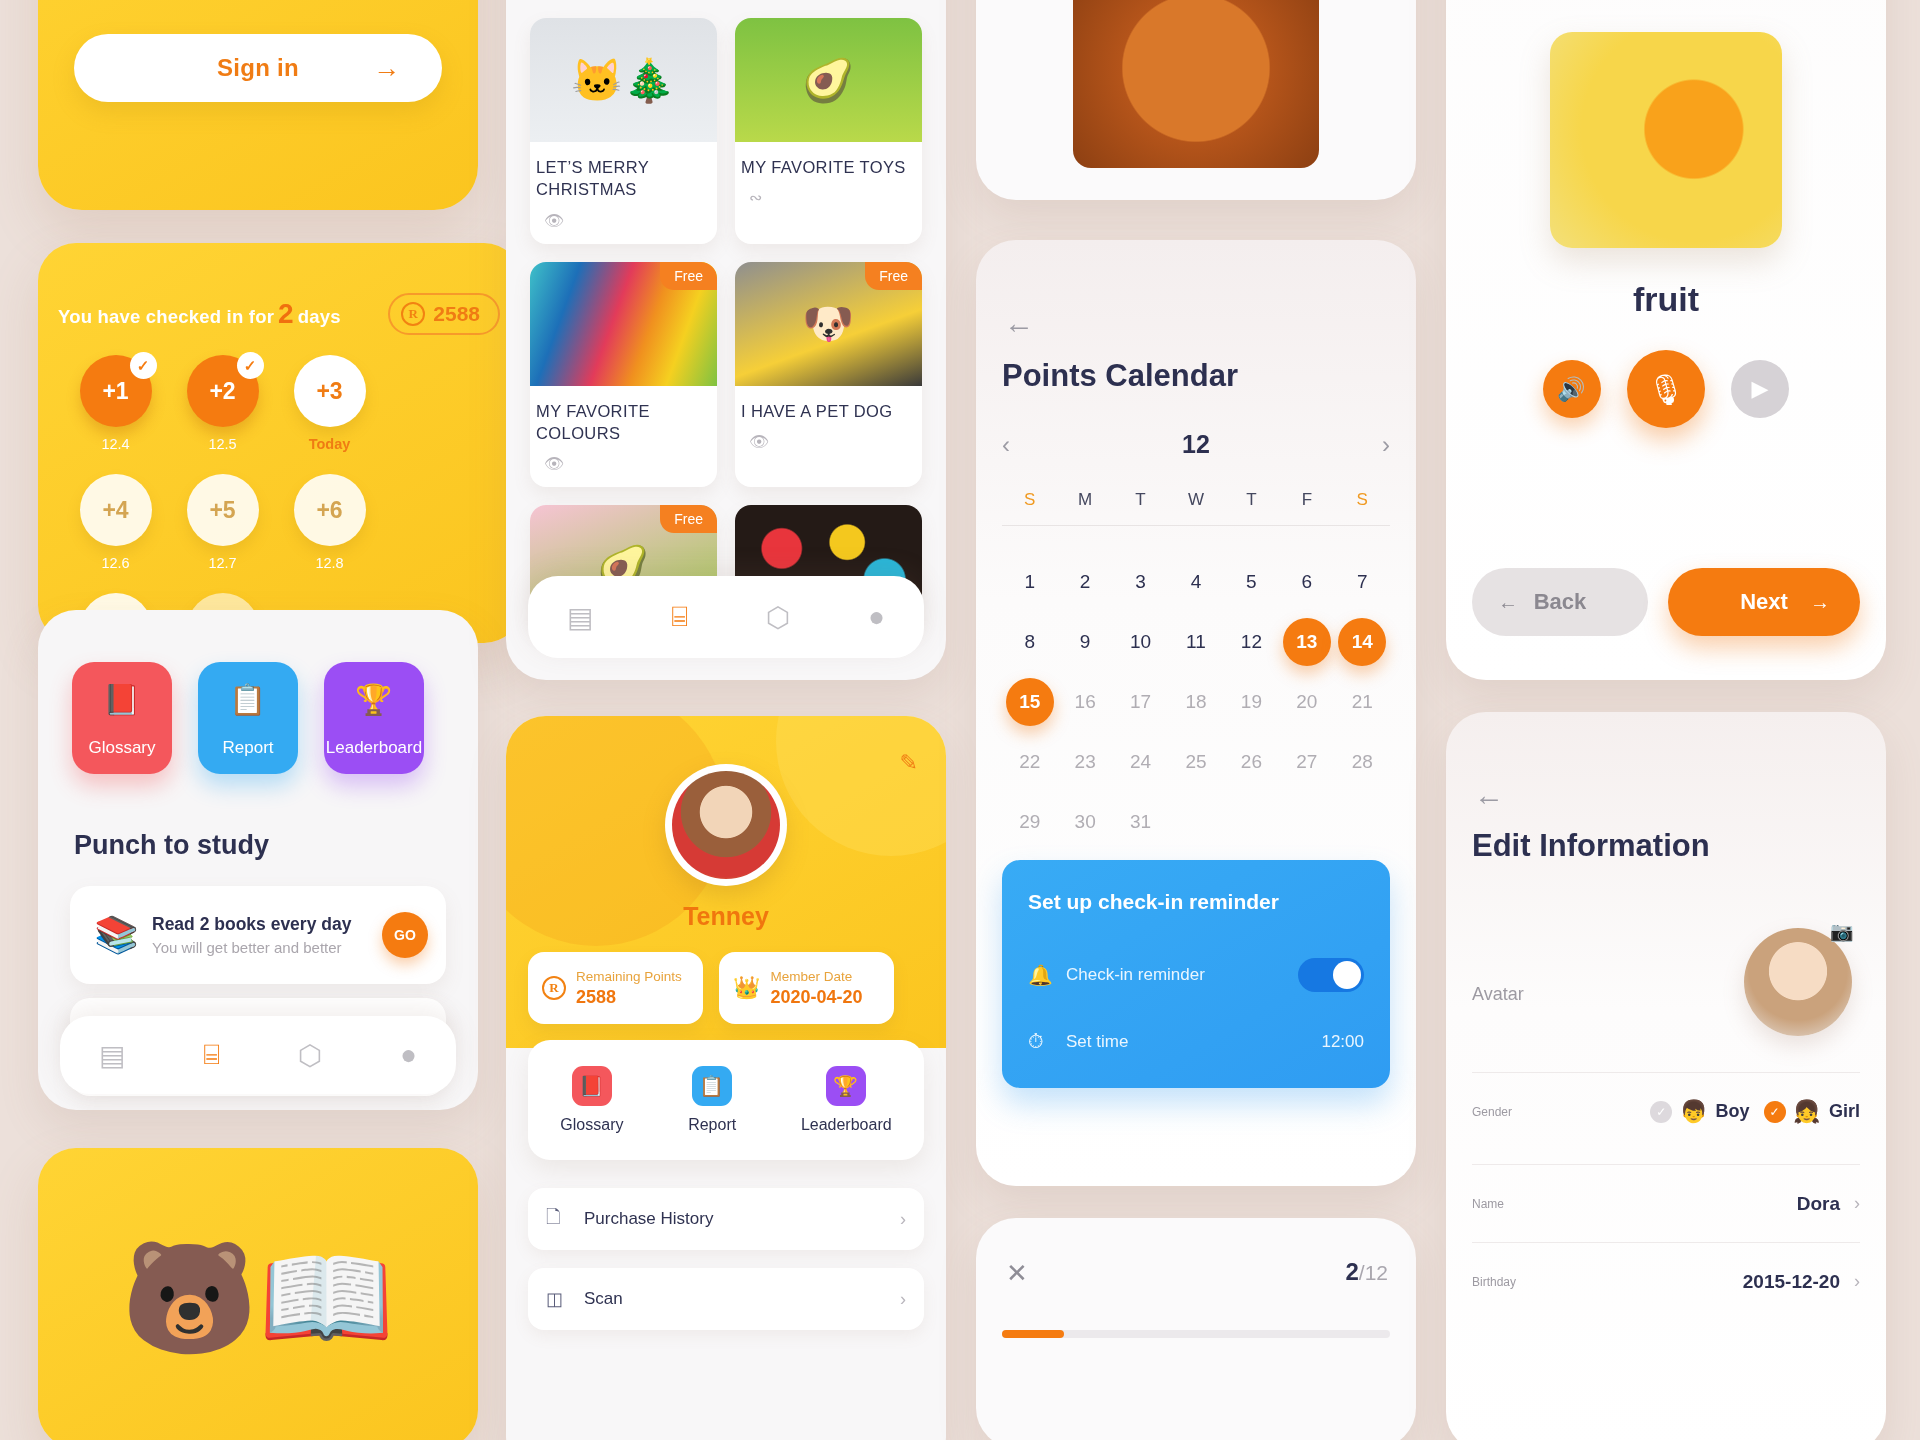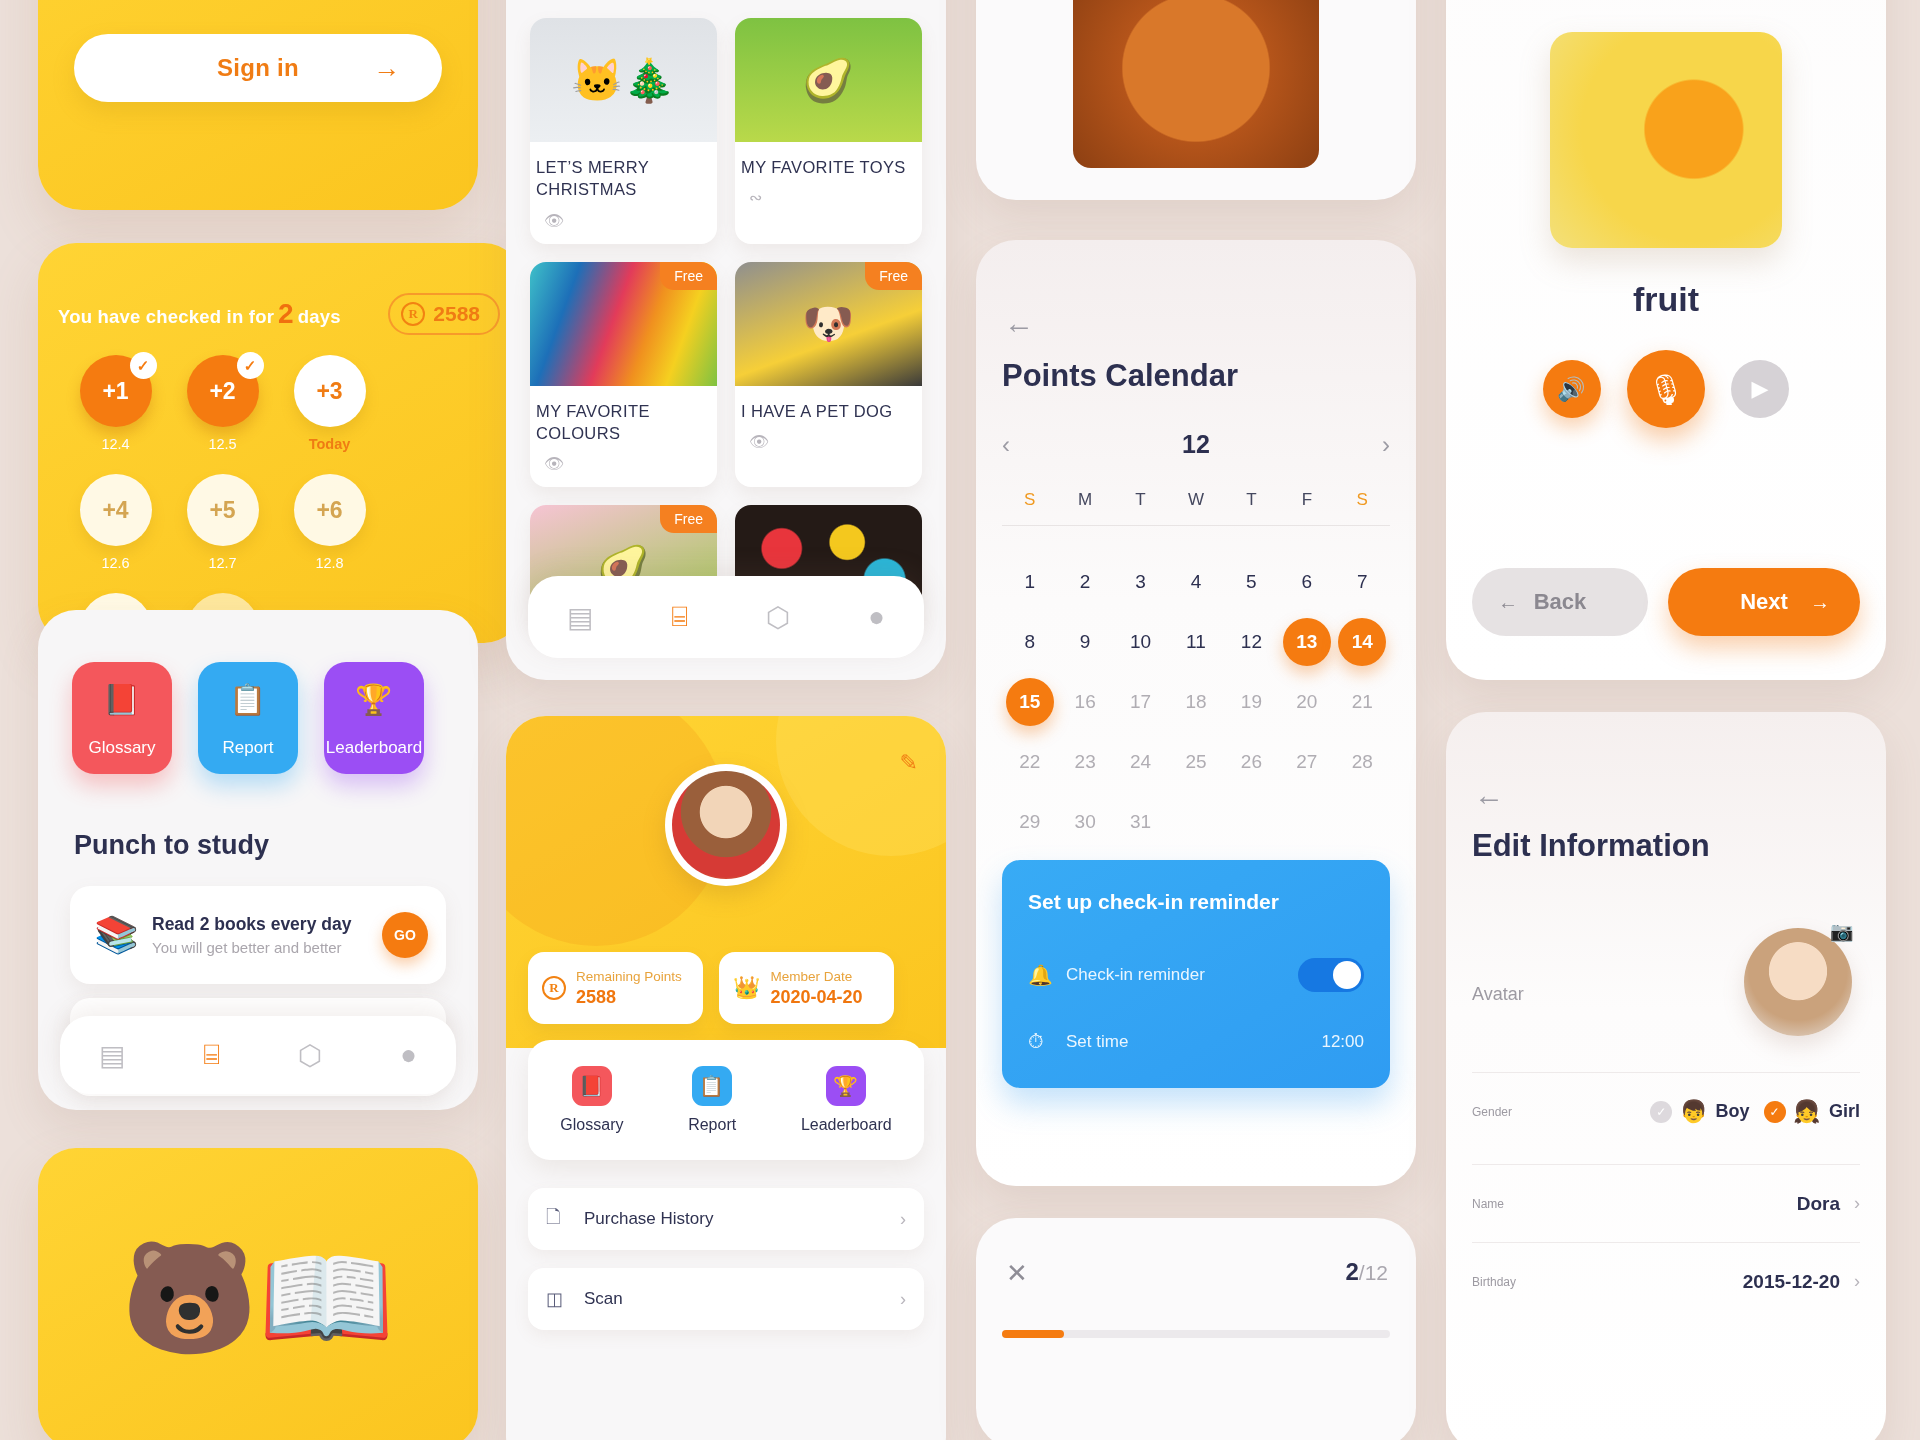--- a/index.html
+++ b/index.html
@@ -430,20 +430,21 @@
     </div>
 
     <div class="card profile-card">
       <div class="profile-top yellow">
         <div class="blob1"></div>
         <div class="blob2"></div>
         <div class="edit-pencil">✎</div>
         <div class="avatar-ring">
           <div class="avatar-img img-kid"></div>
         </div>
+        <div class="uname">Tenney</div>
         <div class="stat-row" id="profile-stats">
             <div class="stat">
               <span class="r-badge" style="font-size:13px">R</span>
               <span class="sv">
                 <span class="sl">Remaining Points</span>
                 <span class="sn">2588</span>
               </span>
             </div>
             <div class="stat">
               <span class="" style="font-size:22px;color:#f0760e">👑</span>

